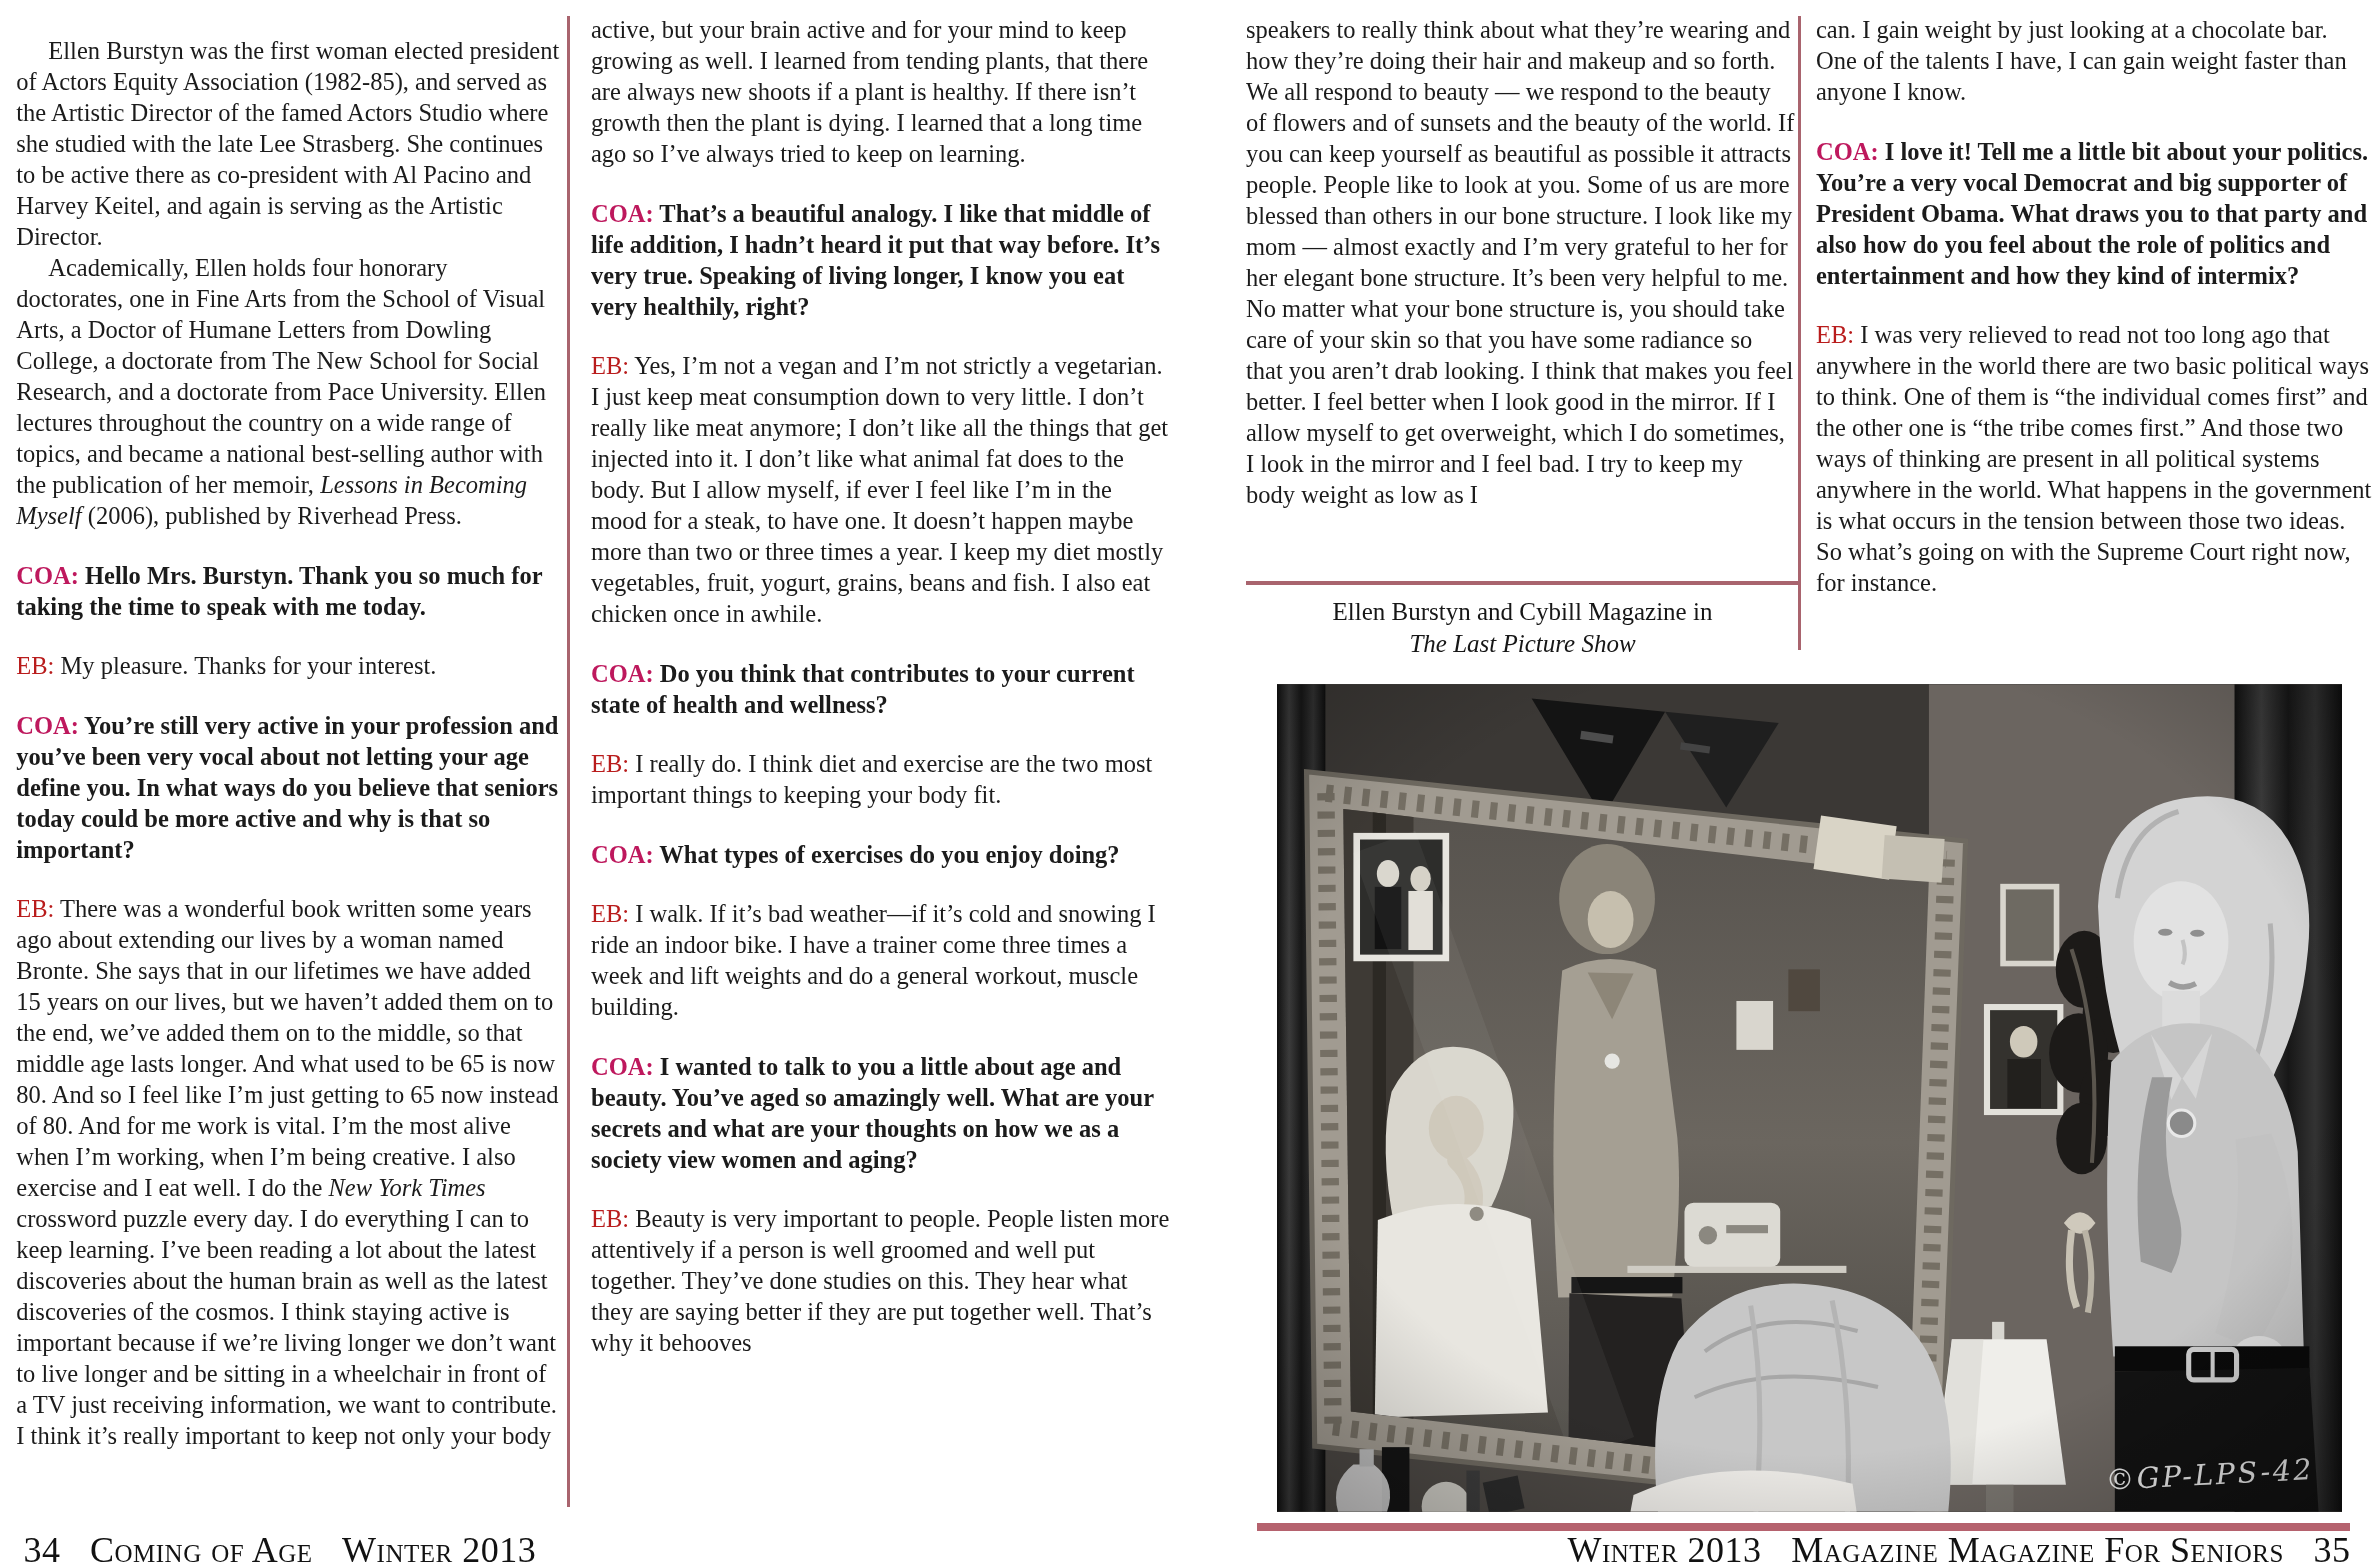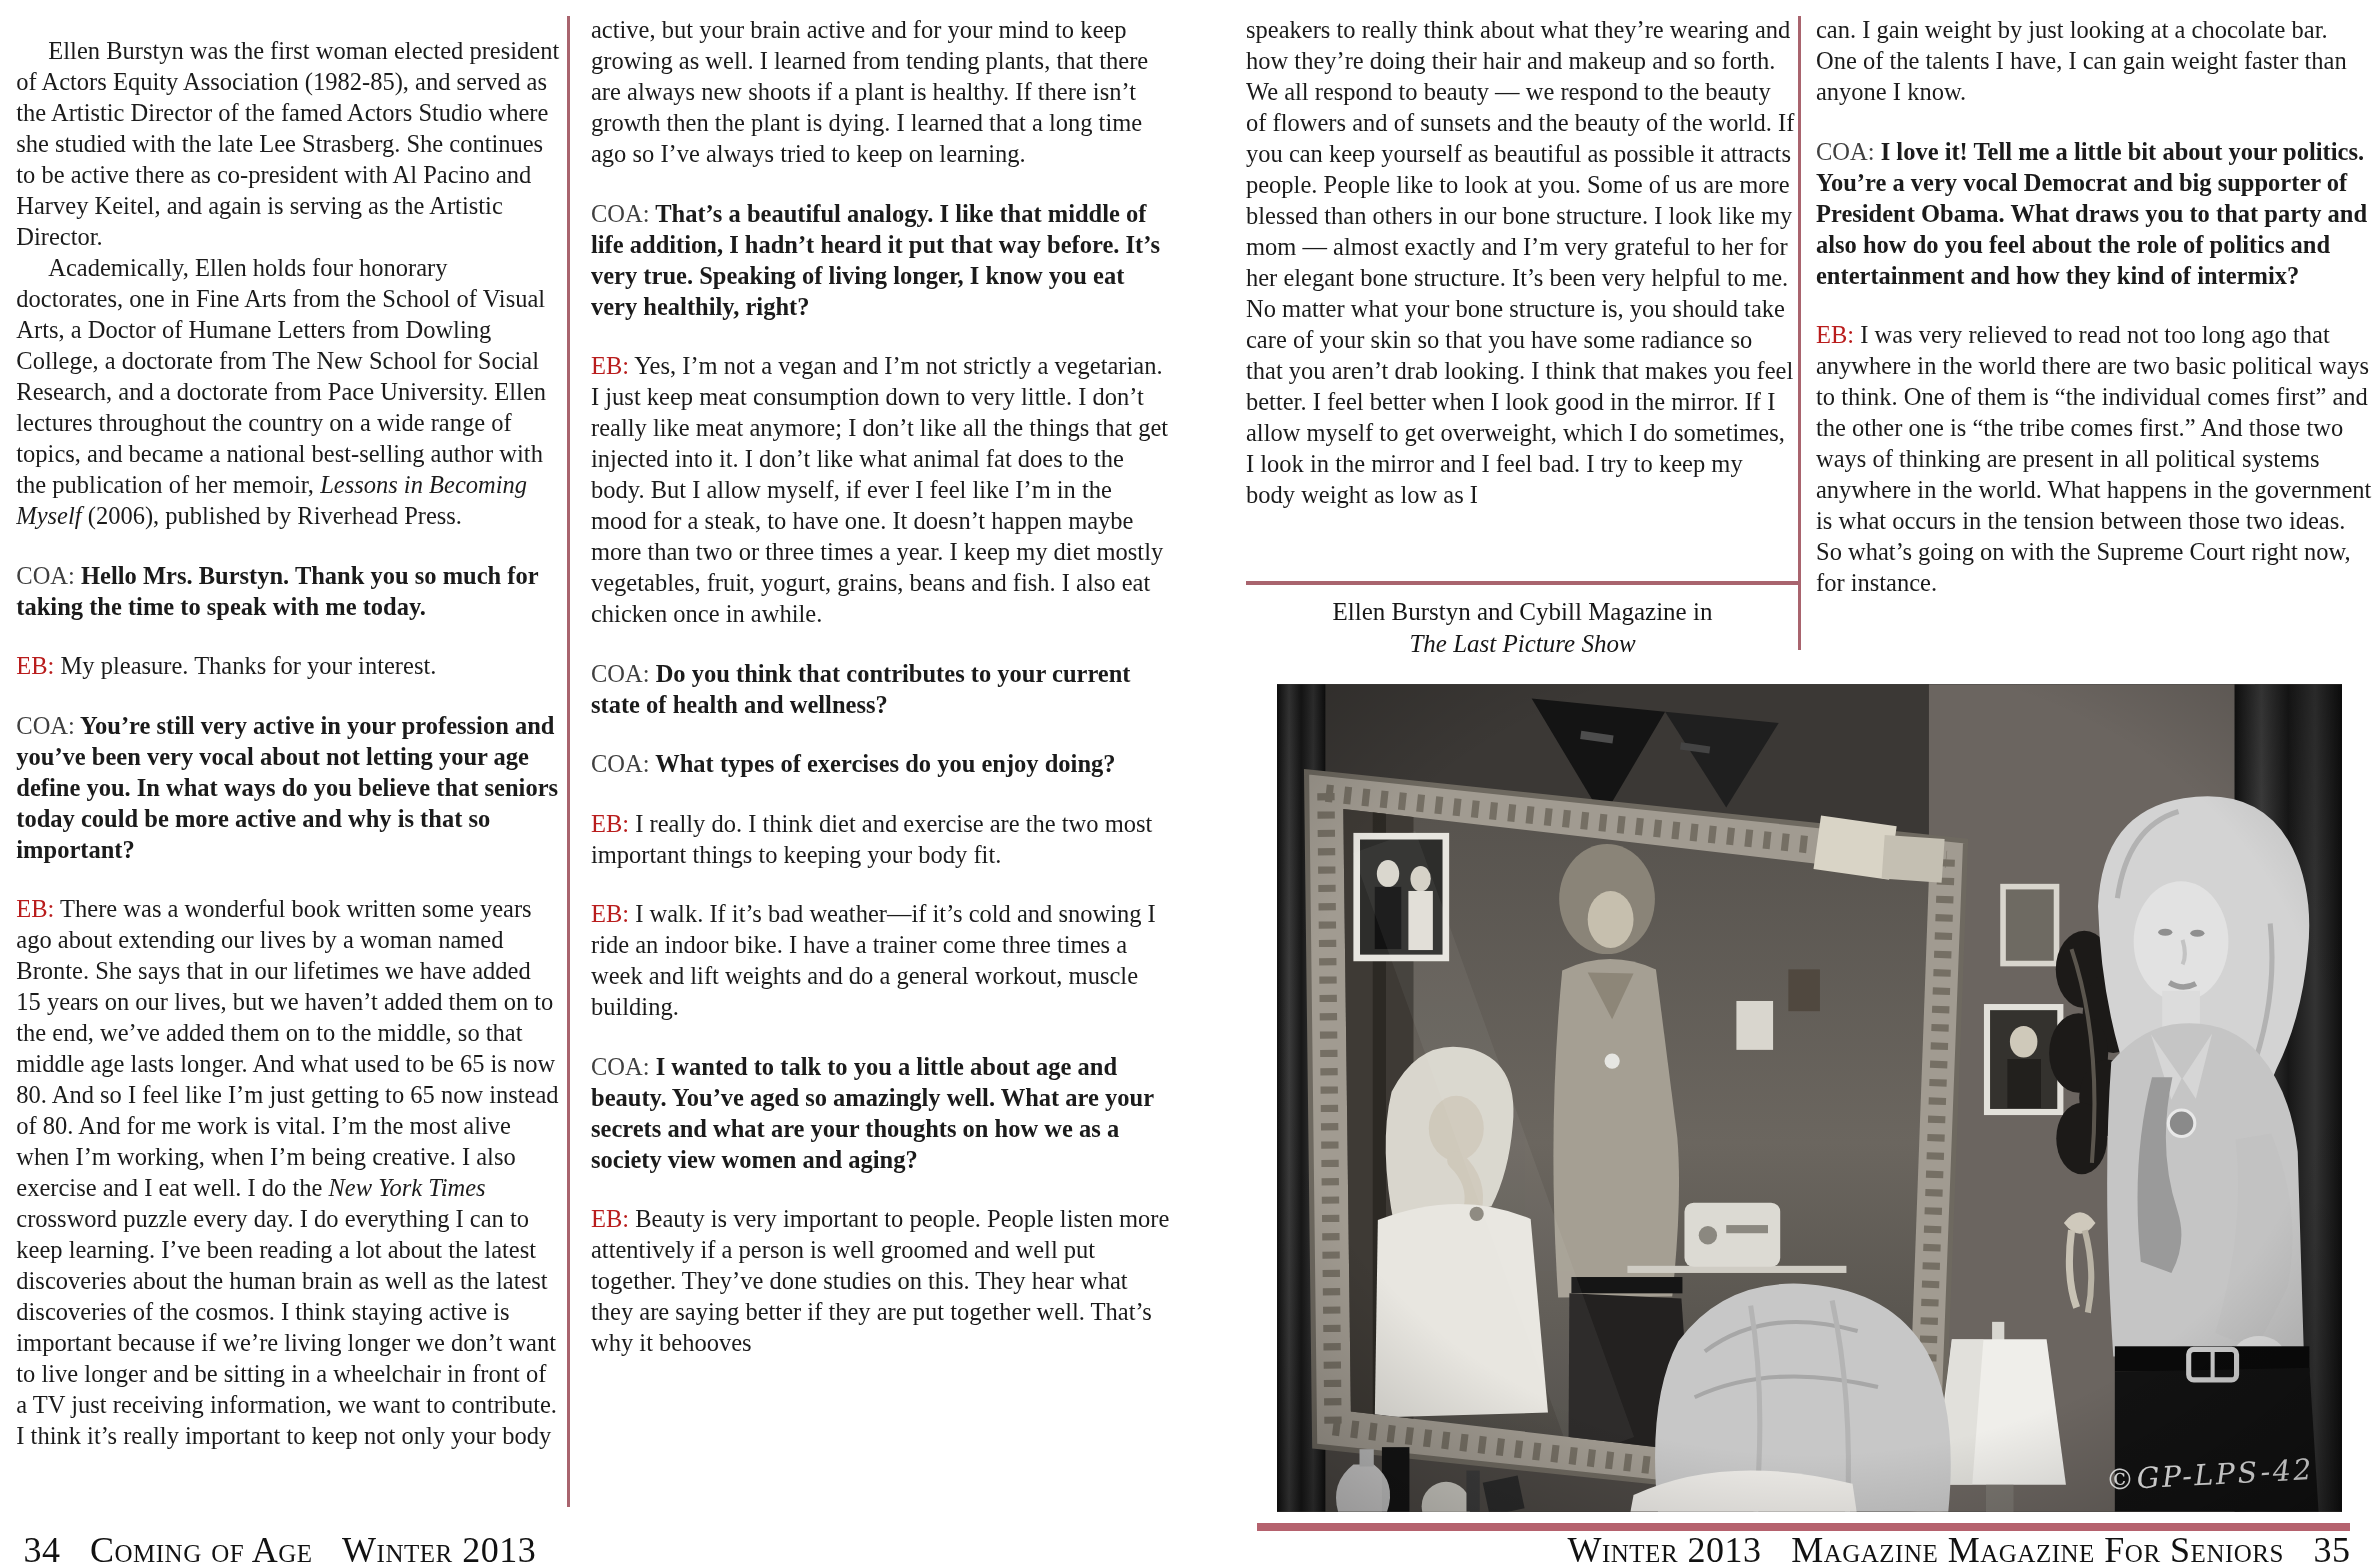--- a/index.html
+++ b/index.html
@@ -12,21 +12,21 @@
   #col1{left:16.3px;width:544px;margin-top:21px;}
   #col2{left:591px;width:580px;}
   #col3{left:1246px;width:549px;}
   #col4{left:1816px;width:556px;}
   .blk{margin:0;}
   .blk + .blk{margin-top:28.5px;}
   .blk.flush{margin-top:0;}
   .blk.intro{text-indent:32px;}
   .r-b{font-weight:bold;}
   .r-i{font-style:italic;}
-  .r-coa{color:#404040;font-weight:normal;}
+  .r-coa{color:#be185d;font-weight:bold;}
   .r-eb{color:#b91c1c;font-weight:normal;}
   .vrule{position:absolute;width:3.1px;background:#a9646e;}
   #vrule-left{left:567px;top:16.3px;height:1491px;}
   #vrule-right{left:1798px;top:16.3px;height:634px;}
   #caption-rule{position:absolute;left:1246px;top:581px;width:553px;height:3.6px;background:#a9646e;}
   #caption{position:absolute;left:1246px;top:596px;width:553px;text-align:center;
            font-size:25px;line-height:32px;color:#161616;}
   #caption .it{font-style:italic;}
   #photo{position:absolute;left:1277px;top:684px;width:1065px;height:828px;background:#3a3734;}
   #photo svg{display:block;}
@@ -50,22 +50,22 @@
       <p class="blk a"><span class="r-eb">EB:</span><span> My pleasure. Thanks for your interest.</span></p>
       <p class="blk q"><span class="r-coa">COA:</span><span class="r-b"> You’re still very active in your profession and you’ve been very vocal about not letting your age define you. In what ways do you believe that seniors today could be more active and why is that so important?</span></p>
       <p class="blk a"><span class="r-eb">EB:</span><span> There was a wonderful book written some years ago about extending our lives by a woman named Bronte. She says that in our lifetimes we have added 15 years on our lives, but we haven’t added them on to the end, we’ve added them on to the middle, so that middle age lasts longer. And what used to be 65 is now 80. And so I feel like I’m just getting to 65 now instead of 80. And for me work is vital. I’m the most alive when I’m working, when I’m being creative. I also exercise and I eat well. I do the </span><span class="r-i">New York Times</span><span> crossword puzzle every day. I do everything I can to keep learning. I’ve been reading a lot about the latest discoveries about the human brain as well as the latest discoveries of the cosmos. I think staying active is important because if we’re living longer we don’t want to live longer and be sitting in a wheelchair in front of a TV just receiving information, we want to contribute. I think it’s really important to keep not only your body</span></p>
     </div>
   <div class="vrule" id="vrule-left"></div>
   <div class="col" id="col2">
       <p class="blk a"><span>active, but your brain active and for your mind to keep growing as well. I learned from tending plants, that there are always new shoots if a plant is healthy. If there isn’t growth then the plant is dying. I learned that a long time ago so I’ve always tried to keep on learning.</span></p>
       <p class="blk q"><span class="r-coa">COA:</span><span class="r-b"> That’s a beautiful analogy. I like that middle of life addition, I hadn’t heard it put that way before. It’s very true. Speaking of living longer, I know you eat very healthily, right?</span></p>
       <p class="blk a"><span class="r-eb">EB:</span><span> Yes, I’m not a vegan and I’m not strictly a vegetarian. I just keep meat consumption down to very little. I don’t really like meat anymore; I don’t like all the things that get injected into it. I don’t like what animal fat does to the body. But I allow myself, if ever I feel like I’m in the mood for a steak, to have one. It doesn’t happen maybe more than two or three times a year. I keep my diet mostly vegetables, fruit, yogurt, grains, beans and fish. I also eat chicken once in awhile.</span></p>
       <p class="blk q"><span class="r-coa">COA:</span><span class="r-b"> Do you think that contributes to your current state of health and wellness?</span></p>
+      <p class="blk a"><span class="r-eb">EB:</span><span> I really do. I think diet and exercise are the two most important things to keeping your body fit.</span></p>
       <p class="blk q"><span class="r-coa">COA:</span><span class="r-b"> What types of exercises do you enjoy doing?</span></p>
-      <p class="blk a"><span class="r-eb">EB:</span><span> I really do. I think diet and exercise are the two most important things to keeping your body fit.</span></p>
       <p class="blk a"><span class="r-eb">EB:</span><span> I walk. If it’s bad weather—if it’s cold and snowing I ride an indoor bike. I have a trainer come three times a week and lift weights and do a general workout, muscle building.</span></p>
       <p class="blk q"><span class="r-coa">COA:</span><span class="r-b"> I wanted to talk to you a little about age and beauty. You’ve aged so amazingly well. What are your secrets and what are your thoughts on how we as a society view women and aging?</span></p>
       <p class="blk a"><span class="r-eb">EB:</span><span> Beauty is very important to people. People listen more attentively if a person is well groomed and well put together. They’ve done studies on this. They hear what they are saying better if they are put together well. That’s why it behooves</span></p>
     </div>
 
   <div class="col" id="col3">
       <p class="blk a"><span>speakers to really think about what they’re wearing and how they’re doing their hair and makeup and so forth. We all respond to beauty — we respond to the beauty of flowers and of sunsets and the beauty of the world. If you can keep yourself as beautiful as possible it attracts people. People like to look at you. Some of us are more blessed than others in our bone structure. I look like my mom — almost exactly and I’m very grateful to her for her elegant bone structure. It’s been very helpful to me. No matter what your bone structure is, you should take care of your skin so that you have some radiance so that you aren’t drab looking. I think that makes you feel better. I feel better when I look good in the mirror. If I allow myself to get overweight, which I do sometimes, I look in the mirror and I feel bad. I try to keep my body weight as low as I</span></p>
     </div>
   <div class="vrule" id="vrule-right"></div>
   <div class="col" id="col4">

